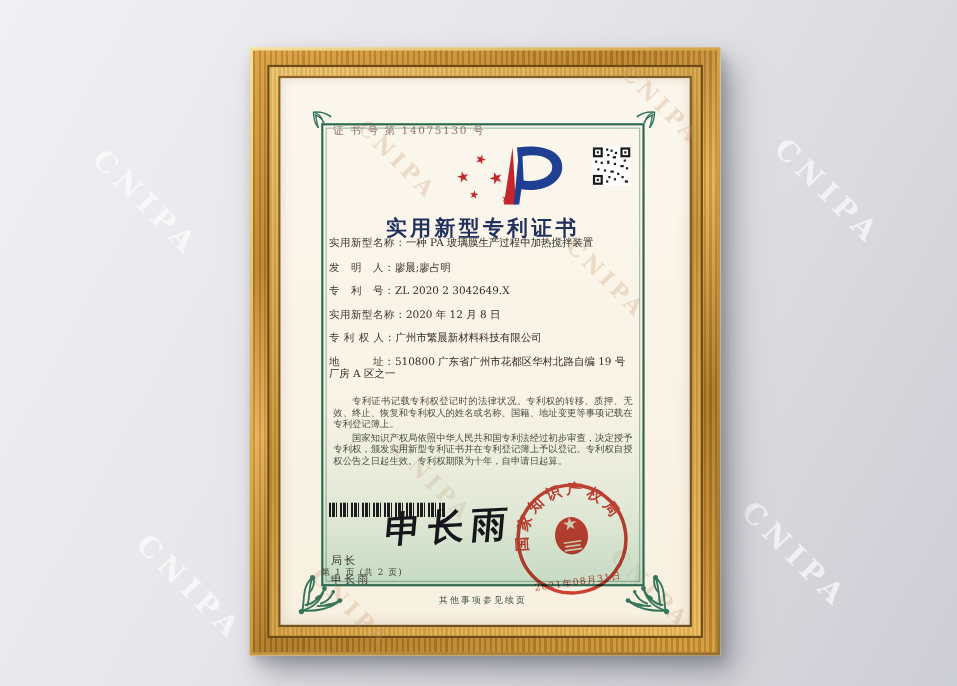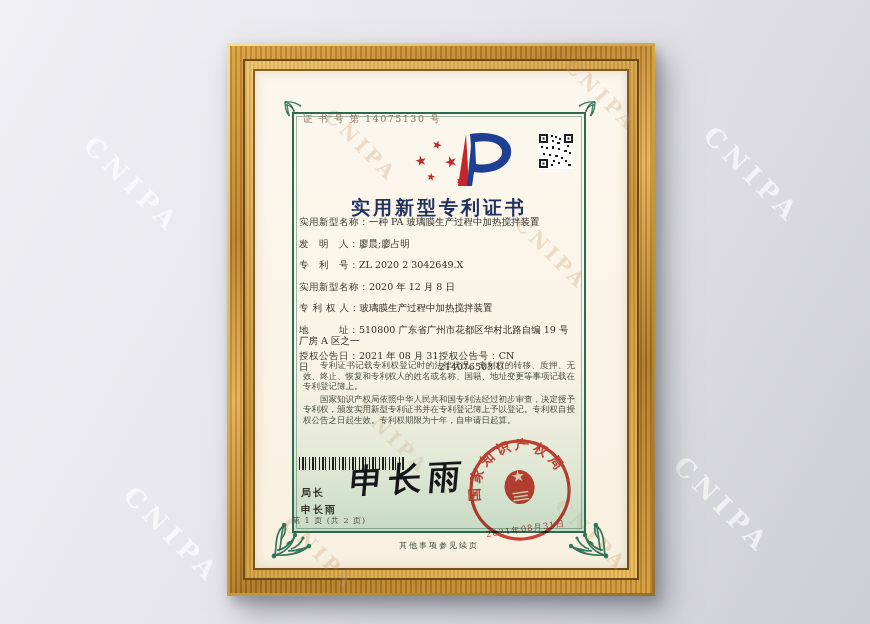--- a/index.html
+++ b/index.html
@@ -39,21 +39,21 @@
   .frow.addr{margin-bottom:4px;}
   .flabel{letter-spacing:.5px;}
   .fvalue{color:#2f2d26;}
   .grant{display:flex;}
   .grant .g2{margin-left:auto;}
   .bodytext{position:absolute;left:48px;top:289px;width:272px;font-size:8.5px;line-height:10.5px;
     text-align:justify;color:#474f41;}
   .bodytext p{margin:0 0 2px 0;text-indent:2em;}
   .barcode{position:absolute;left:44px;top:386px;width:106px;height:13px;
     background:repeating-linear-gradient(90deg,#1d1d1d 0 1.5px,transparent 1.5px 3px,#1d1d1d 3px 5.5px,transparent 5.5px 6.5px,#1d1d1d 6.5px 7.5px,transparent 7.5px 10px);}
-  .director{position:absolute;left:46px;top:413px;font-size:10px;font-weight:bold;color:#33322b;letter-spacing:2px;line-height:17px;}
+  .director{position:absolute;left:46px;top:431px;font-size:10px;font-weight:normal;color:#33322b;letter-spacing:2px;line-height:17px;}
   .signature{position:absolute;left:95px;top:386px;font-size:33px;font-weight:bold;color:#16161b;
     letter-spacing:6px;transform:rotate(-3deg) skewX(-8deg);white-space:nowrap;}
   .seal{position:absolute;left:212px;top:366px;opacity:.93;mix-blend-mode:multiply;transform:rotate(-8deg);}
   .pageinfo{position:absolute;left:37px;width:294px;top:444px;text-align:left;font-size:8px;color:#4a493f;letter-spacing:1px;}
   .footnote{position:absolute;left:37px;width:294px;top:469px;text-align:center;font-size:8px;color:#3d4f42;letter-spacing:2px;}
   .orn{position:absolute;}
   .orn-bl{left:12px;top:434px;}
   .orn-br{left:304px;top:434px;transform:scaleX(-1);}
   .orn-tl{left:26px;top:29px;transform:scaleY(-1);}
   .orn-tr{left:318px;top:29px;transform:scale(-1,-1);}
@@ -209,28 +209,24 @@
           <div class="frow">
             <span class="flabel">发　明　人：</span><span class="fvalue">廖晨;廖占明</span>
           </div>
           <div class="frow">
             <span class="flabel">专　利　号：</span><span class="fvalue">ZL 2020 2 3042649.X</span>
           </div>
           <div class="frow">
             <span class="flabel">实用新型名称：</span><span class="fvalue">2020 年 12 月 8 日</span>
           </div>
           <div class="frow">
-            <span class="flabel">专 利 权 人：</span><span class="fvalue">玻璃膜生产过程中加热搅拌装置</span>
+            <span class="flabel">专 利 权 人：</span><span class="fvalue">广州市繁晨新材料科技有限公司</span>
           </div>
           <div class="frow addr">
             <span class="flabel">地　　　址：</span><span class="fvalue">510800 广东省广州市花都区华村北路自编 19 号厂房 A 区之一</span>
-          </div>
-          <div class="frow grant">
-            <span class="g1"><span class="flabel">授权公告日：</span><span class="fvalue">2021 年 08 月 31 日</span></span>
-            <span class="g2"><span class="flabel">授权公告号：</span><span class="fvalue">CN 214076503 U</span></span>
           </div>
         </div>
 
         <div class="bodytext">
           <p>专利证书记载专利权登记时的法律状况。专利权的转移、质押、无效、终止、恢复和专利权人的姓名或名称、国籍、地址变更等事项记载在专利登记簿上。</p>
           <p>国家知识产权局依照中华人民共和国专利法经过初步审查，决定授予专利权，颁发实用新型专利证书并在专利登记簿上予以登记。专利权自授权公告之日起生效。专利权期限为十年，自申请日起算。</p>
         </div>
 
         <div class="barcode"></div>
 

